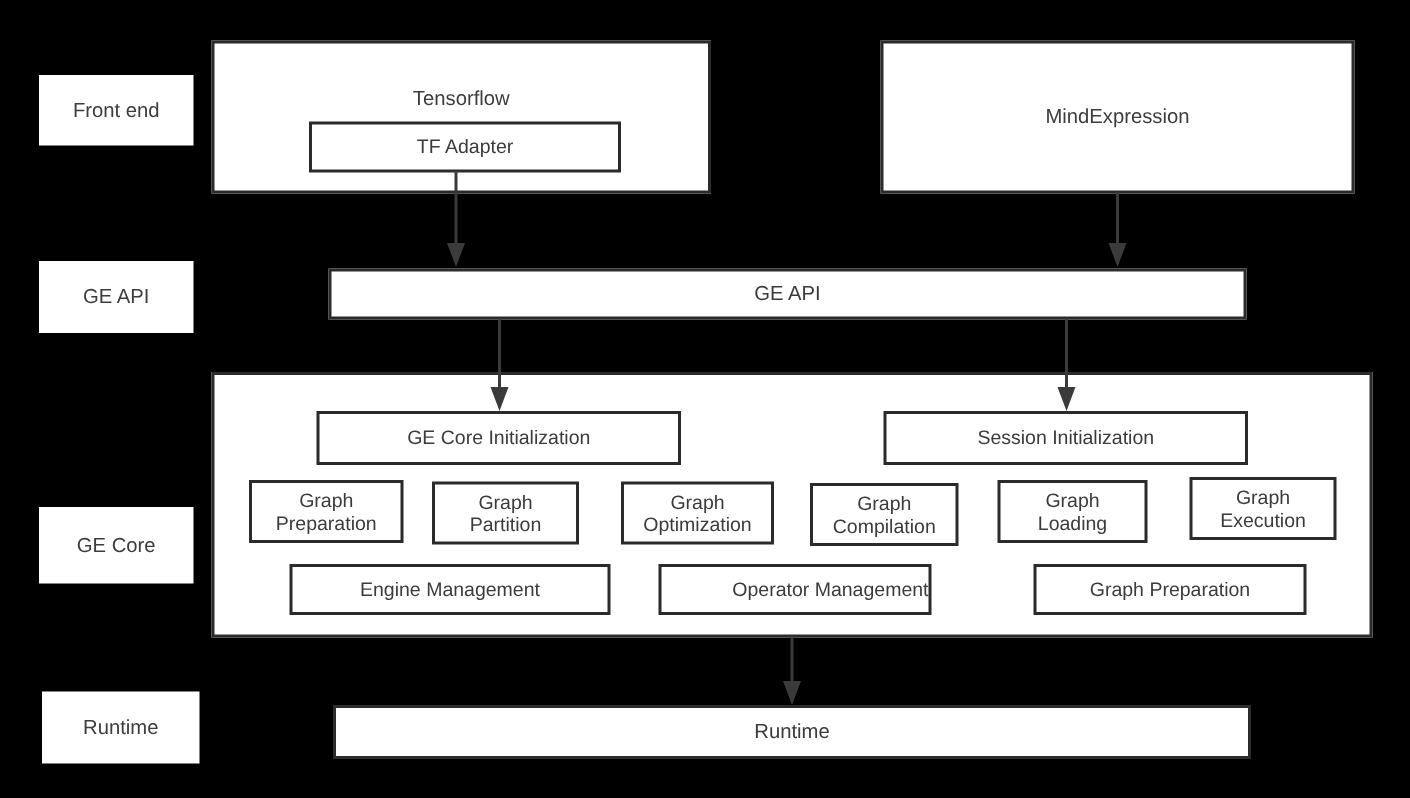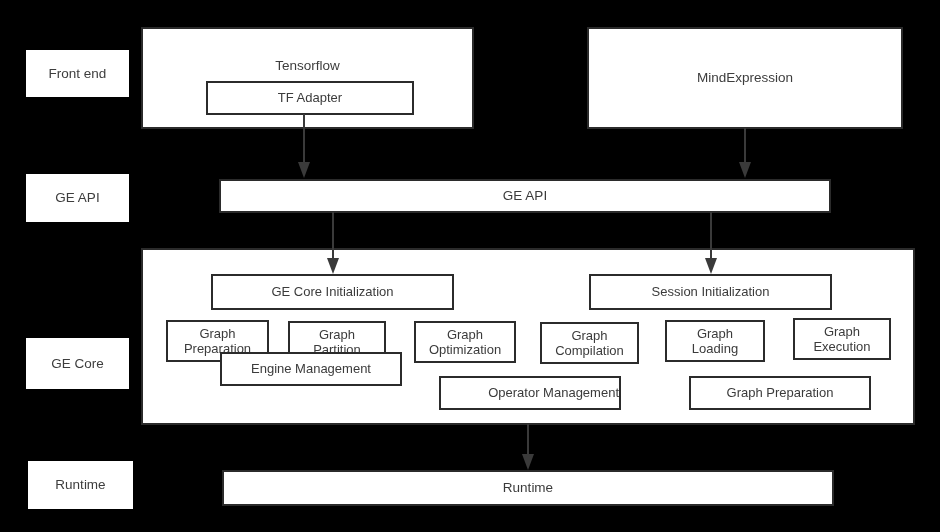--- a/index.html
+++ b/index.html
@@ -143,21 +143,21 @@
   <div class="box node" style="left:665px; top:320px; width:100px; height:42px;">
     <span>Graph
 Loading</span>
   </div>
 
   <div class="box node" style="left:793px; top:318px; width:98px; height:42px;">
     <span>Graph
 Execution</span>
   </div>
 
-  <div class="box node" style="left:193px; top:352px; width:182px; height:34px;margin-left:27px;">
+  <div class="box node" style="left:193px; top:376px; width:214px; height:34px;">
     <span>Engine Management</span>
   </div>
 
   <div class="box node" style="left:439px; top:376px; width:182px; height:34px;justify-content:flex-end;">
     <span>Operator Management</span>
   </div>
 
   <div class="box node" style="left:689px; top:376px; width:182px; height:34px;">
     <span>Graph Preparation</span>
   </div>

